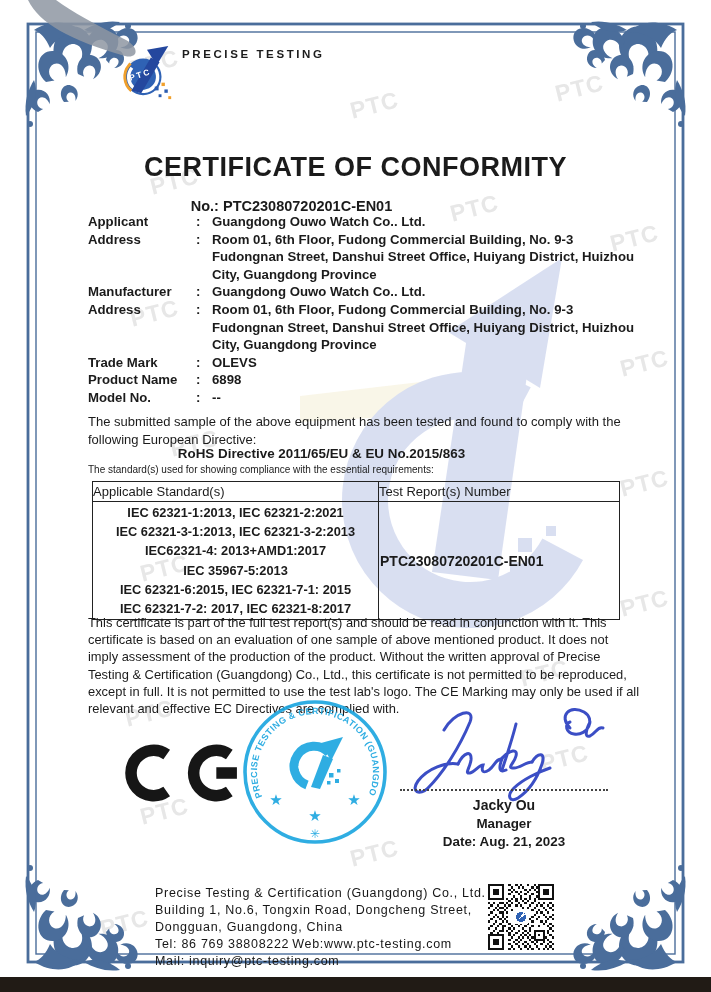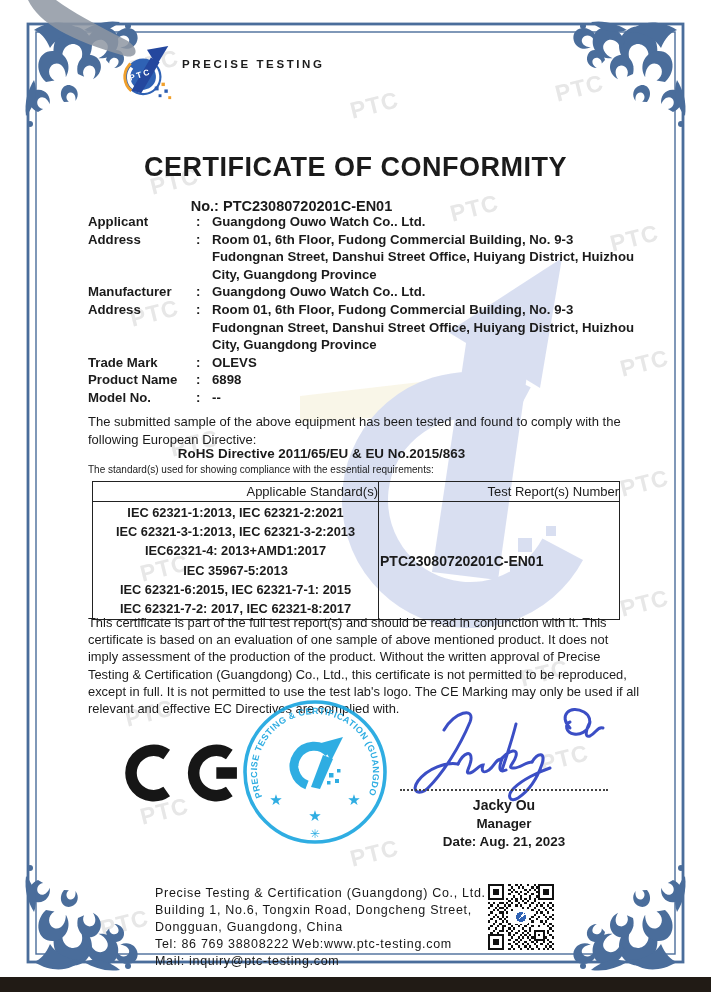--- a/index.html
+++ b/index.html
@@ -10,41 +10,41 @@
   .wm{position:absolute;color:#e7e7e7;font-weight:bold;font-size:23px;letter-spacing:1px;
       transform:rotate(-14deg);z-index:1;user-select:none;}
   
   .layer-watermark{position:absolute;inset:0;z-index:1;}
   .layer-border{position:absolute;inset:0;z-index:2;pointer-events:none;}
   .layer-content{position:absolute;inset:0;z-index:3;}
   
   .logo-row{position:absolute;left:118px;top:44px;display:flex;align-items:flex-start;}
   .logo-text{margin-left:6px;}
   .logo-cn{font-size:26px;font-weight:bold;letter-spacing:3px;color:#262626;line-height:30px;margin-top:8px;}
-  .logo-en{font-size:11.5px;font-weight:bold;letter-spacing:2.6px;color:#1c1c1c;margin-top:14px;}
+  .logo-en{font-size:11.5px;font-weight:bold;letter-spacing:2.6px;color:#1c1c1c;margin-top:4px;}
   
   .title{position:absolute;left:0;top:152px;width:711px;text-align:center;
          font-size:27px;font-weight:bold;letter-spacing:.5px;}
   .cert-no{position:absolute;left:0;top:198px;width:583px;text-align:center;
            font-size:14.5px;font-weight:bold;}
   
   .fields{position:absolute;left:88px;top:213px;width:556px;}
   .frow{display:flex;font-weight:bold;font-size:13.2px;line-height:17.6px;}
   .flabel{width:108px;flex:none;}
   .fcolon{width:16px;flex:none;}
   .fvalue{width:424px;}
   
   .intro{position:absolute;left:88px;top:413px;width:548px;font-size:13px;line-height:17.5px;}
   .directive{position:absolute;left:8px;top:446px;width:627px;text-align:center;
              font-size:13.4px;font-weight:bold;}
   .std-intro{position:absolute;left:88px;top:464px;width:548px;font-size:10px;}
   
   table.std{position:absolute;left:92px;top:481px;width:528px;border-collapse:collapse;}
   table.std th,table.std td{border:1.4px solid #222;}
-  table.std th{font-weight:normal;font-size:13px;text-align:right;padding:2px 0;}
+  table.std th{font-weight:normal;font-size:13px;text-align:left;padding:2px 0;}
   .std-lines{font-weight:bold;font-size:12.8px;line-height:17.2px;text-align:center;padding:1px 0;}
   .report-cell{font-weight:bold;font-size:14px;width:238px;}
   
   .disclaimer{position:absolute;left:88px;top:614px;width:552px;font-size:12.9px;line-height:17.2px;}
   
   .dotline{position:absolute;left:400px;top:789px;width:208px;border-top:2.2px dotted #444;}
   .sig-block{position:absolute;left:398px;top:796px;width:212px;text-align:center;
              font-weight:bold;line-height:18.5px;}
   .sig-name{font-size:14px;}
   .sig-role{font-size:13.4px;}

